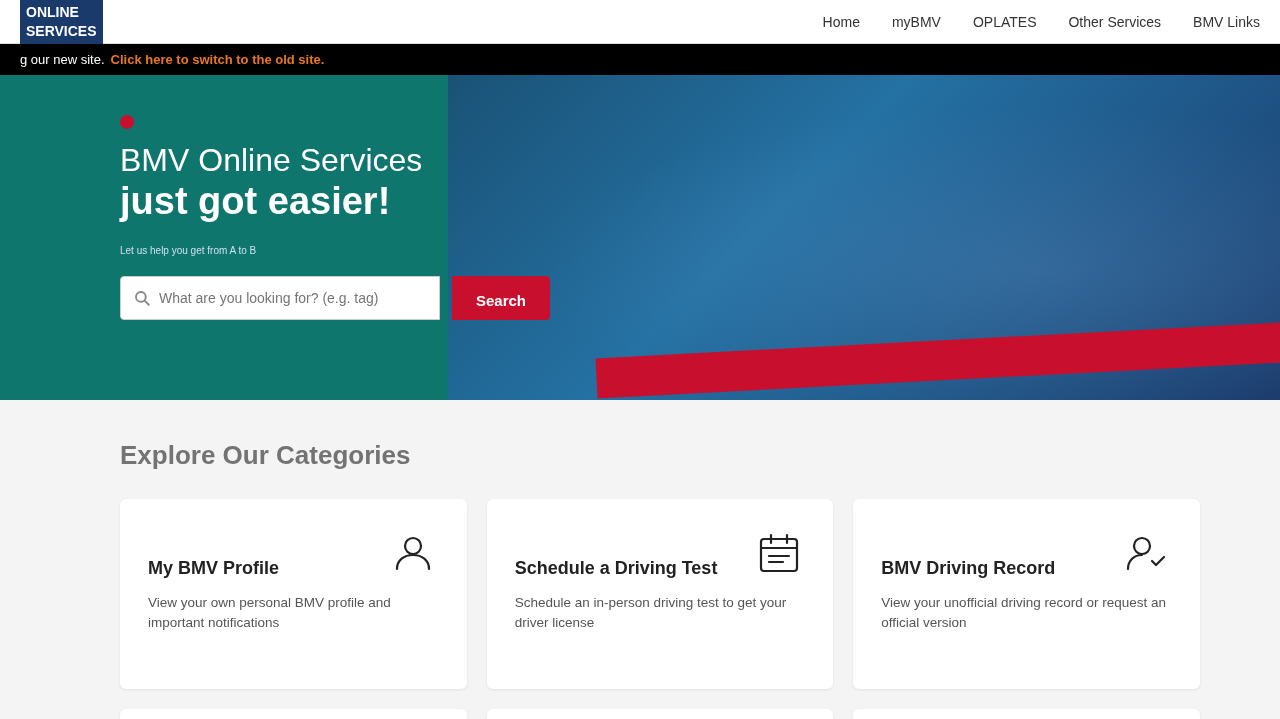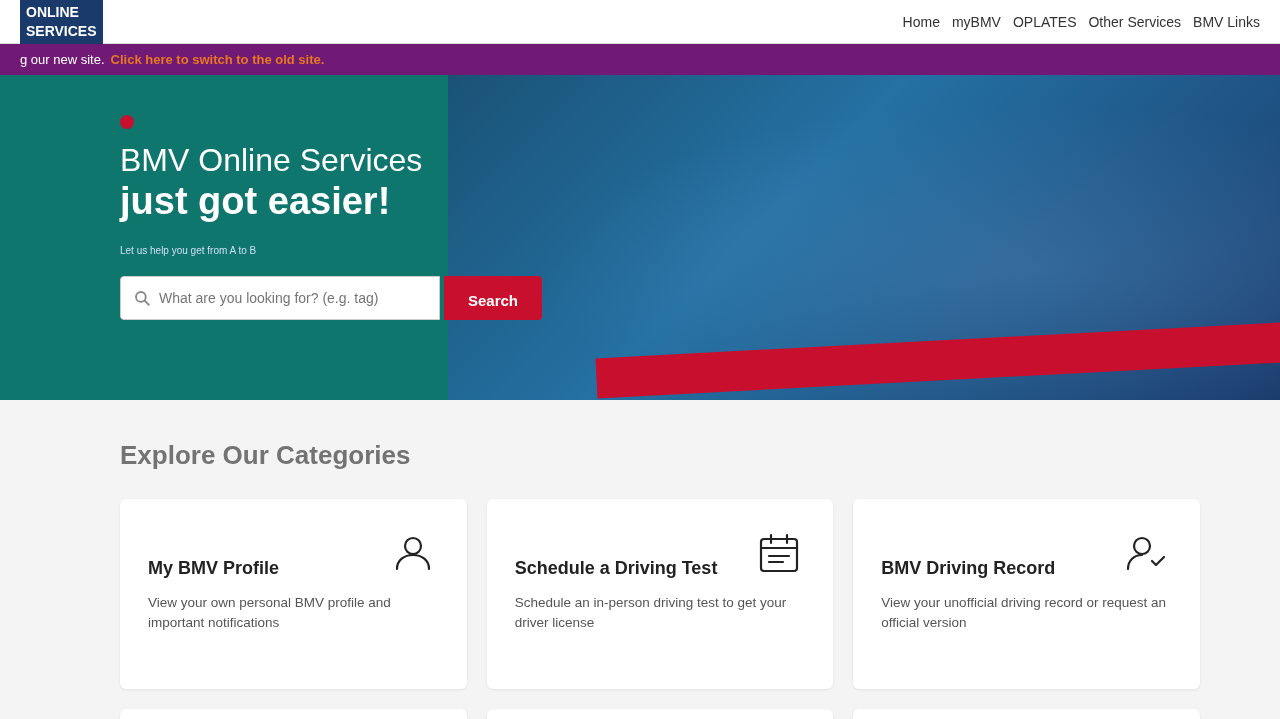--- a/index.html
+++ b/index.html
@@ -23,33 +23,33 @@
     .nav-logo-box {
       background: #1a3a6b;
       color: #fff;
       font-weight: bold;
       font-size: 14px;
       padding: 4px 6px;
       line-height: 1.3;
     }
     .nav-links {
       display: flex;
-      gap: 12px;
+      gap: 32px;
       list-style: none;
     }
     .nav-links a {
       text-decoration: none;
       color: #333;
       font-size: 14px;
       font-weight: 500;
     }
 
     
     .announcement-bar {
-      background: #701a75;
+      background: #000000;
       color: #fff;
       font-size: 13px;
       padding: 8px 20px;
       display: flex;
       align-items: center;
       gap: 6px;
     }
     .announcement-bar a {
       color: #e87722;
       text-decoration: none;
@@ -118,21 +118,21 @@
       margin-bottom: 20px;
     }
     .hero-subtitle {
       color: #cce0f0;
       font-size: 10px;
       margin-bottom: 20px;
     }
     .hero-search {
       display: flex;
       align-items: center;
-      gap: 4px;
+      gap: 12px;
     }
     .search-input-wrap {
       display: flex;
       align-items: center;
       background: #fff;
       border-radius: 4px 0 0 4px;
       padding: 0 12px;
       height: 44px;
       width: 320px;
       border: 1px solid #ccc;

